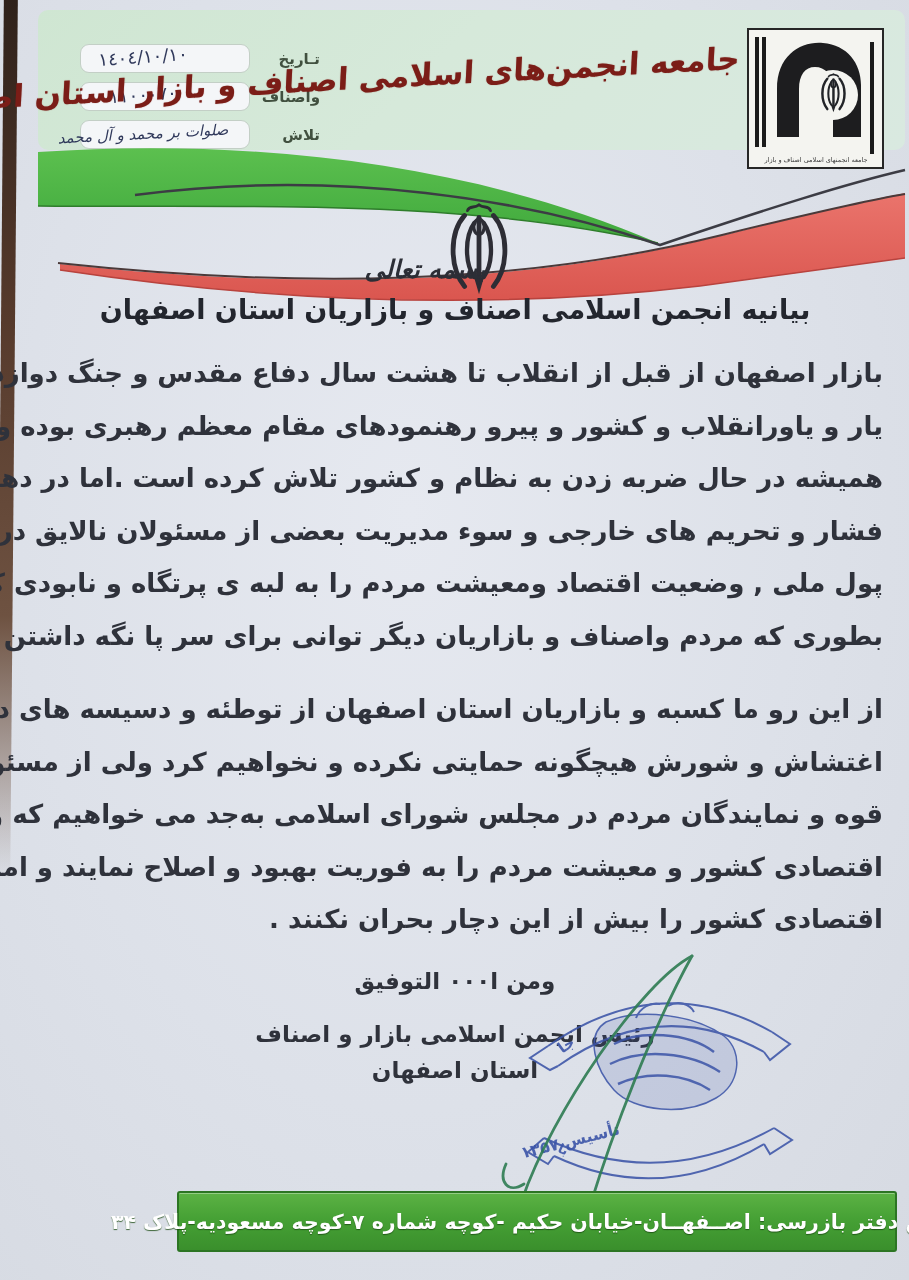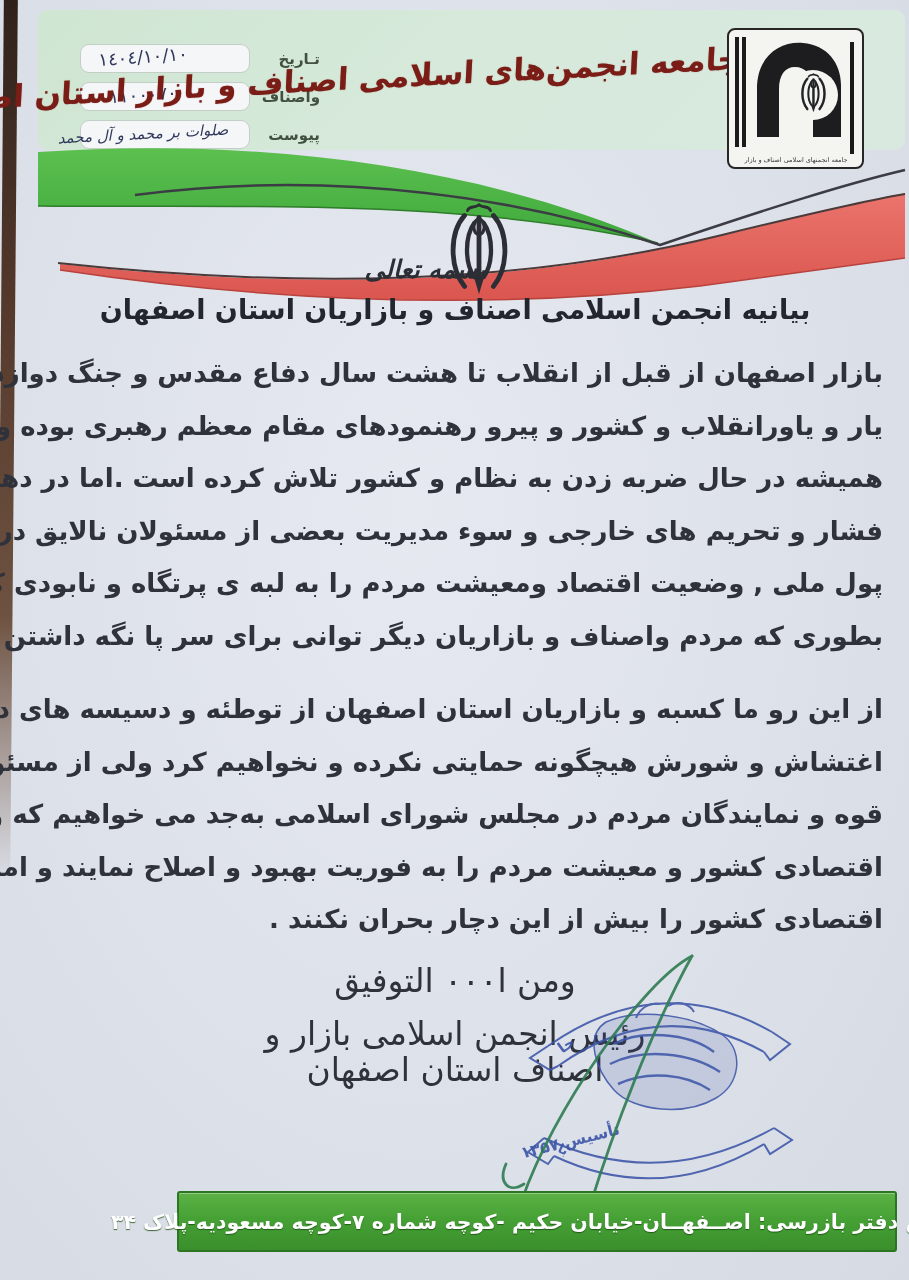--- a/index.html
+++ b/index.html
@@ -45,22 +45,22 @@
   .calligraphy{
     position:absolute;left:280px;top:52px;width:460px;
     font-size:31px;font-weight:bold;color:#7b1d17;
     text-align:center;line-height:36px;
     transform:rotate(-3deg) skewX(-6deg);
     text-shadow:0 0 1px rgba(123,29,23,.6);
     white-space:nowrap;
   }
   
   .logo{
-    position:absolute;left:727px;top:28px;width:133px;height:137px;
-    background:#f4f4f0;border:2px solid #262626;border-radius:8px;
+    position:absolute;left:747px;top:28px;width:133px;height:137px;
+    background:#f4f4f0;border:2px solid #262626;border-radius:0;
   }
   .logo-bar{position:absolute;top:7px;height:110px;width:4px;background:#1b1b1b;}
   .logo-bar.b1{left:6px;}
   .logo-bar.b2{left:13px;}
   .logo-bar.b3{left:121px;top:12px;height:112px;}
   .logo-main{
     position:absolute;left:22px;top:7px;width:94px;height:100px;
     background:#f4f4f0;overflow:hidden;
   }
   .logo-caption{
@@ -84,21 +84,21 @@
   .p1{top:347px;}
   .p2{top:683px;}
   .line{
     height:52.5px;line-height:52.5px;font-size:26px;font-weight:bold;color:#2f323b;
     text-align:justify;text-align-last:justify;white-space:nowrap;
   }
   .line.short{text-align:right;text-align-last:right;}
   .closing{
     position:absolute;left:230px;top:963px;width:450px;text-align:center;
   }
-  .closing div{font-size:33px;font-weight:normal;color:#2f323b;margin-bottom:17px;line-height:36px;}
+  .closing div{font-size:23px;font-weight:bold;color:#2f323b;margin-bottom:17px;line-height:36px;}
   
   .stamp{position:absolute;left:518px;top:952px;width:285px;height:252px;}
   .scrawl{position:absolute;left:492px;top:942px;width:235px;height:268px;}
   
   .footer-bar{
     position:absolute;left:177px;top:1191px;width:716px;height:57px;
     background:linear-gradient(180deg,#5cb244 0%,#46a135 45%,#3a8f2c 100%);
     border:2px solid #2c7523;border-radius:3px;
     box-shadow:inset 0 1px 0 rgba(255,255,255,.35);
     display:flex;align-items:center;justify-content:center;
@@ -124,21 +124,21 @@
         <div class="field-value">١٤٠٤/١٠/١٠</div>
       </div>
     </div>
     <div class="field-row">
       <div class="field-label">واصناف</div>
       <div class="field-box">
         <div class="field-value">١١٠٠٠٧٠</div>
       </div>
     </div>
     <div class="field-row">
-      <div class="field-label">پیوست</div>
+      <div class="field-label">تلاش</div>
       <div class="field-box">
         <div class="field-value small">صلوات بر محمد و آل محمد</div>
       </div>
     </div>
   </div>
 
   <div class="calligraphy">جامعه انجمن‌های اسلامی اصناف و بازار استان اصفهان</div>
 
   <div class="logo">
     <div class="logo-bar b1"></div>

